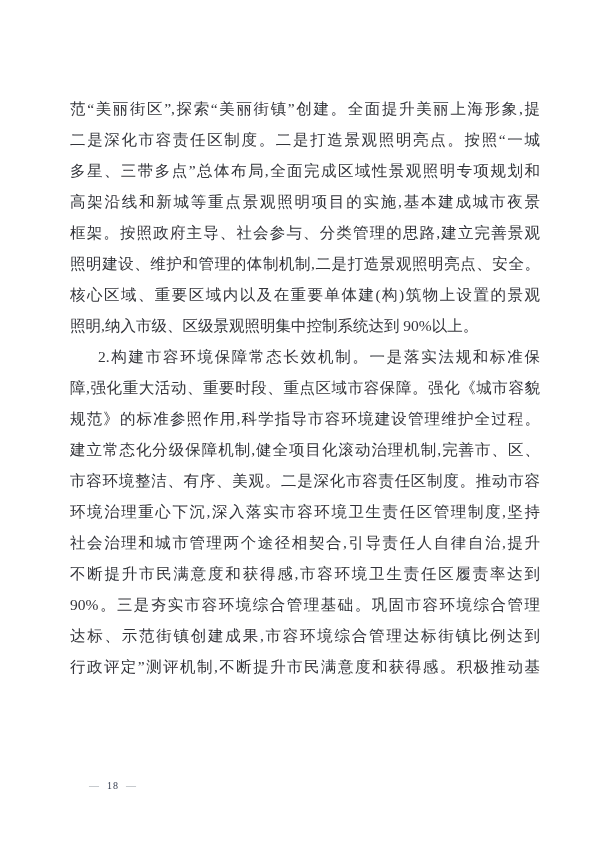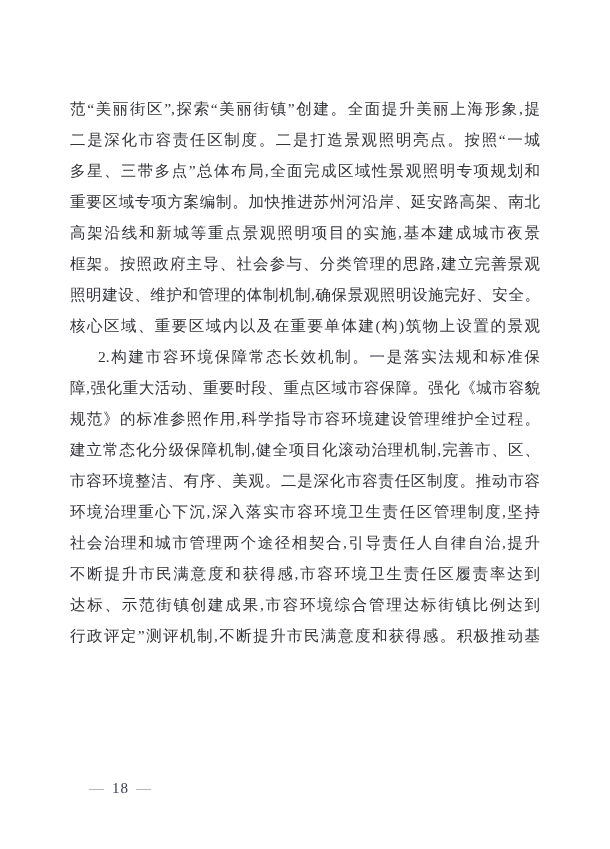--- a/index.html
+++ b/index.html
@@ -35,21 +35,21 @@
   .line.end {
     text-align-last: left;
   }
   .line.indent {
     text-indent: 28px;
   }
   .page-number {
     position: absolute;
     left: 82px;
     top: 780px;
-    font-size: 15px;
+    font-size: 10px;
     letter-spacing: 1px;
     white-space: nowrap;
   }
   .page-number .dash {
     color: #9aa0a8;
     padding: 0 7px;
   }
   .page-number .num {
     color: #343c4e;
   }
@@ -116,33 +116,34 @@
 </style>
 </head>
 <body>
 
 <div class="page">
 
   <div class="text-block">
     <div class="line">范“美丽街区”,探索“美丽街镇”创建。全面提升美丽上海形象,提</div>
     <div class="line">二是深化市容责任区制度。二是打造景观照明亮点。按照“一城</div>
     <div class="line">多星、三带多点”总体布局,全面完成区域性景观照明专项规划和</div>
-    <div class="line">重要区域专项方案编制。加快推进苏州河沿岸、延安路高架、南北</div>
     <div class="line">高架沿线和新城等重点景观照明项目的实施,基本建成城市夜景</div>
     <div class="line">框架。按照政府主导、社会参与、分类管理的思路,建立完善景观</div>
-    <div class="line">照明建设、维护和管理的体制机制,确保景观照明设施完好、安全。</div>
+    <div class="line">照明建设、维护和管理的体制机制,二是打造景观照明亮点、安全。</div>
     <div class="line">核心区域、重要区域内以及在重要单体建(构)筑物上设置的景观</div>
+    <div class="line end">照明,纳入市级、区级景观照明集中控制系统达到 90%以上。</div>
     <div class="line indent">2.构建市容环境保障常态长效机制。一是落实法规和标准保</div>
     <div class="line">障,强化重大活动、重要时段、重点区域市容保障。强化《城市容貌</div>
     <div class="line">规范》的标准参照作用,科学指导市容环境建设管理维护全过程。</div>
     <div class="line">建立常态化分级保障机制,健全项目化滚动治理机制,完善市、区、</div>
     <div class="line">市容环境整洁、有序、美观。二是深化市容责任区制度。推动市容</div>
     <div class="line">环境治理重心下沉,深入落实市容环境卫生责任区管理制度,坚持</div>
     <div class="line">社会治理和城市管理两个途径相契合,引导责任人自律自治,提升</div>
     <div class="line">不断提升市民满意度和获得感,市容环境卫生责任区履责率达到</div>
+    <div class="line">90%。三是夯实市容环境综合管理基础。巩固市容环境综合管理</div>
     <div class="line">达标、示范街镇创建成果,市容环境综合管理达标街镇比例达到</div>
     <div class="line">行政评定”测评机制,不断提升市民满意度和获得感。积极推动基</div>
   </div>
 
   <div class="page-number">
     <span class="dash">—</span><span class="num">18</span><span class="dash">—</span>
   </div>
 
   <div class="watermark">
     <span class="wm-logo">

